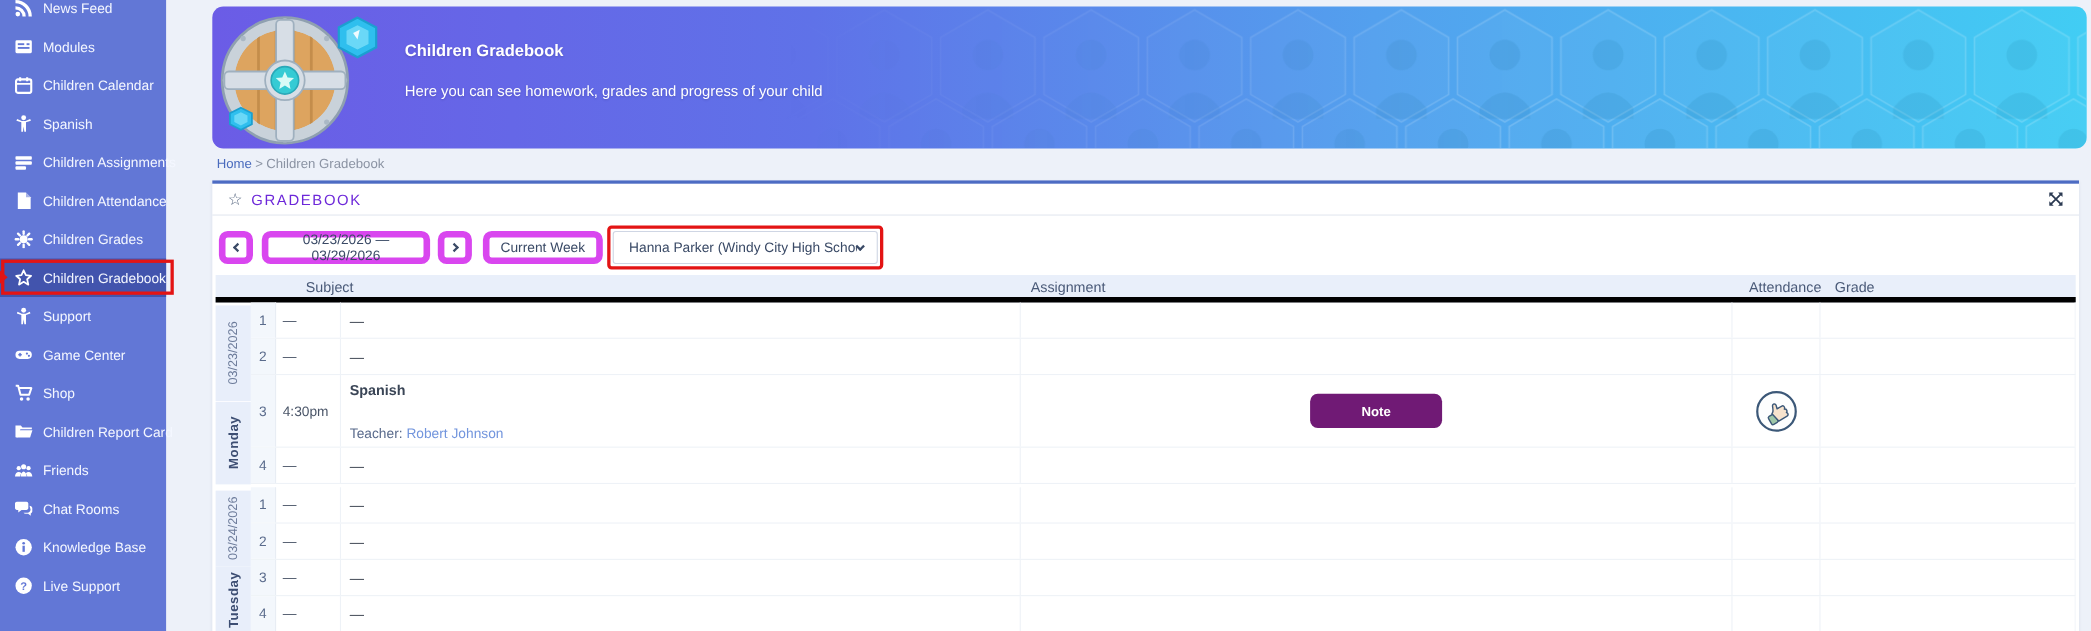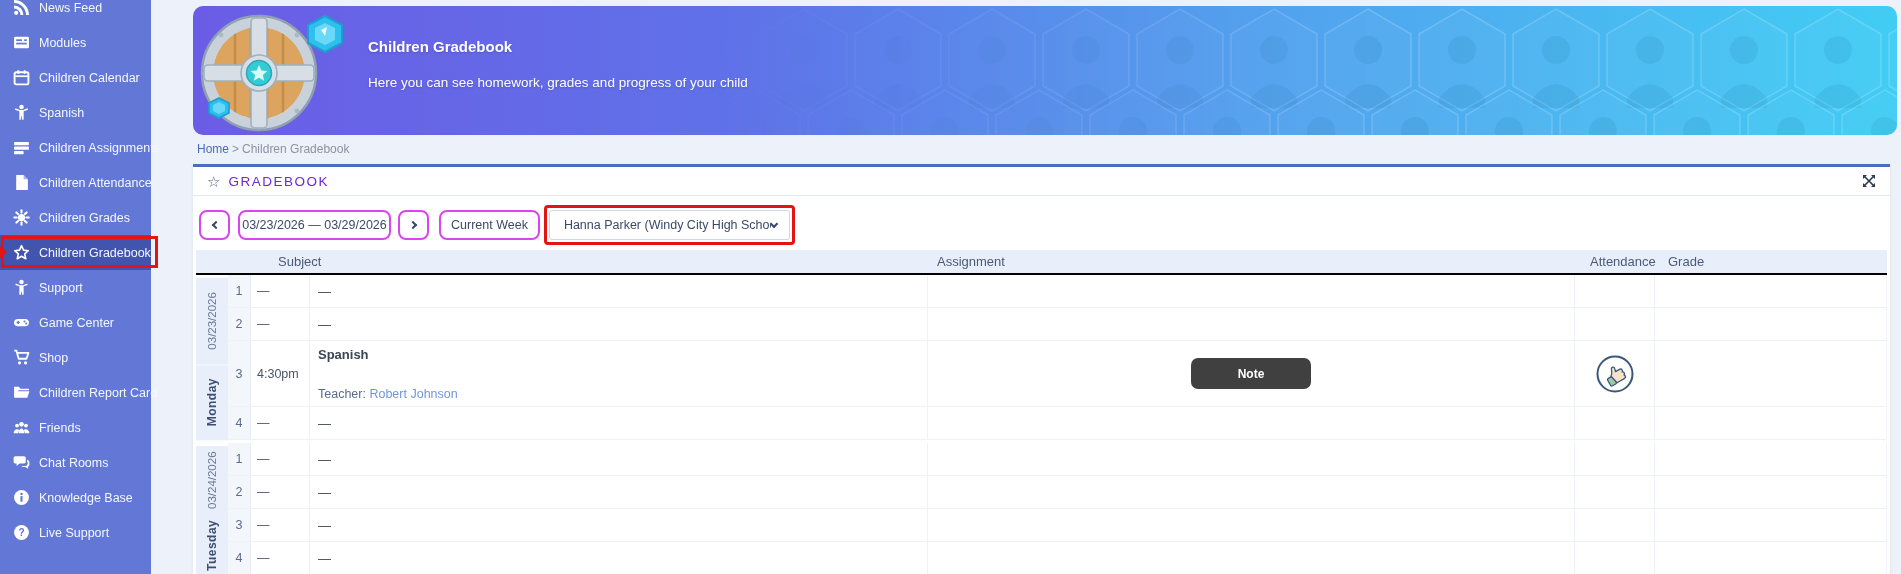--- a/index.html
+++ b/index.html
@@ -41,38 +41,38 @@
   
   .panel{position:relative;margin-right:7px;background:#fff;border-top:3px solid #4d6cc3;
     box-shadow:0 1px 3px rgba(60,80,120,.10);min-height:420px;}
   .panel-header{display:flex;align-items:center;height:29px;padding:0 14px;border-bottom:1px solid #e3e8f0;}
   .panel-star{font-size:15px;color:#55657f;margin-right:8px;line-height:1;}
   .panel-title{font-size:13.5px;letter-spacing:1.5px;color:#6d28d9;}
   .panel-expand{margin-left:auto;cursor:pointer;display:flex;align-items:center;}
 
   
   .controls{display:flex;align-items:center;margin:11px 0 7px 6px;height:36px;}
-  .btn{height:30px;background:#fff;border:2px solid #d946ef;border-radius:8px;color:#3a4a66;
+  .btn{height:30px;background:#fff;border:6px solid #d946ef;border-radius:8px;color:#3a4a66;
     font-size:12.5px;font-family:inherit;display:inline-flex;align-items:center;justify-content:center;cursor:pointer;}
   .btn-prev,.btn-next{width:31px;}
   .btn-date{width:153px;margin-left:8px;}
   .btn-next{margin-left:7px;}
   .btn-week{margin-left:10px;padding:0 10px;}
   .chev{display:inline-block;width:6px;height:6px;border-right:2px solid #3a4a66;border-bottom:2px solid #3a4a66;}
   .chev.left{transform:rotate(135deg);margin-left:2px;}
   .chev.right{transform:rotate(-45deg);margin-right:2px;}
   .chev.down{transform:rotate(45deg);margin-top:-3px;}
   .red-wrap{margin-left:4px;border:3px solid #e31414;border-radius:4px;padding:2px;display:inline-flex;}
   .student-select{width:241px;height:30px;border:1px solid #cfd6e4;border-radius:3px;background:#fff;
     display:flex;align-items:center;padding:0 12px 0 14px;cursor:pointer;}
   .student-select .sel-text{flex:1;font-size:12.5px;color:#3a4a66;white-space:nowrap;overflow:hidden;}
 
   
   .gb-table{margin:0 3px;}
-  .thead{display:flex;height:25px;align-items:center;background:#e9effa;font-size:13px;color:#4a5a78;border-bottom:2px solid #000000;}
+  .thead{display:flex;height:25px;align-items:center;background:#e9effa;font-size:13px;color:#4a5a78;border-bottom:5px solid #000000;}
   .th-spacer{width:55px;}
   .th-subject{width:677px;padding-left:27px;}
   .th-assignment{width:647px;padding-left:9px;}
   .th-attendance{width:80px;padding-left:15px;}
   .th-grade{flex:1;padding-left:13px;}
 
   .day-block{display:flex;}
   .day-block + .day-block{margin-top:3px;}
   .day-label{width:32px;display:flex;flex-direction:column;}
   .day-date,.day-name{background:#e8eefa;display:flex;align-items:center;justify-content:center;
@@ -87,21 +87,21 @@
     font-size:12.5px;color:#5a6b8c;}
   .c-time{width:59px;padding-left:6px;border-right:1px solid #eef2f7;font-size:12.5px;color:#4a5568;}
   .c-subject{width:618px;padding-left:8px;border-right:1px solid #eef2f7;}
   .c-assignment{width:647px;justify-content:center;border-right:1px solid #eef2f7;}
   .c-attendance{width:80px;justify-content:center;border-right:1px solid #eef2f7;}
   .c-grade{flex:1;border-right:1px solid #f2f5f9;}
   .subj-inner{display:flex;flex-direction:column;gap:5px;}
   .subj-title{font-weight:bold;color:#3a4556;font-size:13px;}
   .subj-teacher{font-size:12.5px;color:#5a6b8c;margin-top:20px;}
   .subj-teacher a{color:#7295dd;text-decoration:none;cursor:pointer;}
-  .note-btn{width:120px;height:31px;border:none;border-radius:7px;background:#404040;color:#fff;
+  .note-btn{width:120px;height:31px;border:none;border-radius:7px;background:#701a75;color:#fff;
     font-weight:bold;font-size:12px;font-family:inherit;cursor:pointer;}
   .att-ic{display:flex;cursor:default;}
 </style>
 </head>
 <body>
 
 <div class="app">
 
   <aside class="sidebar">
     <div class="sb-list">

